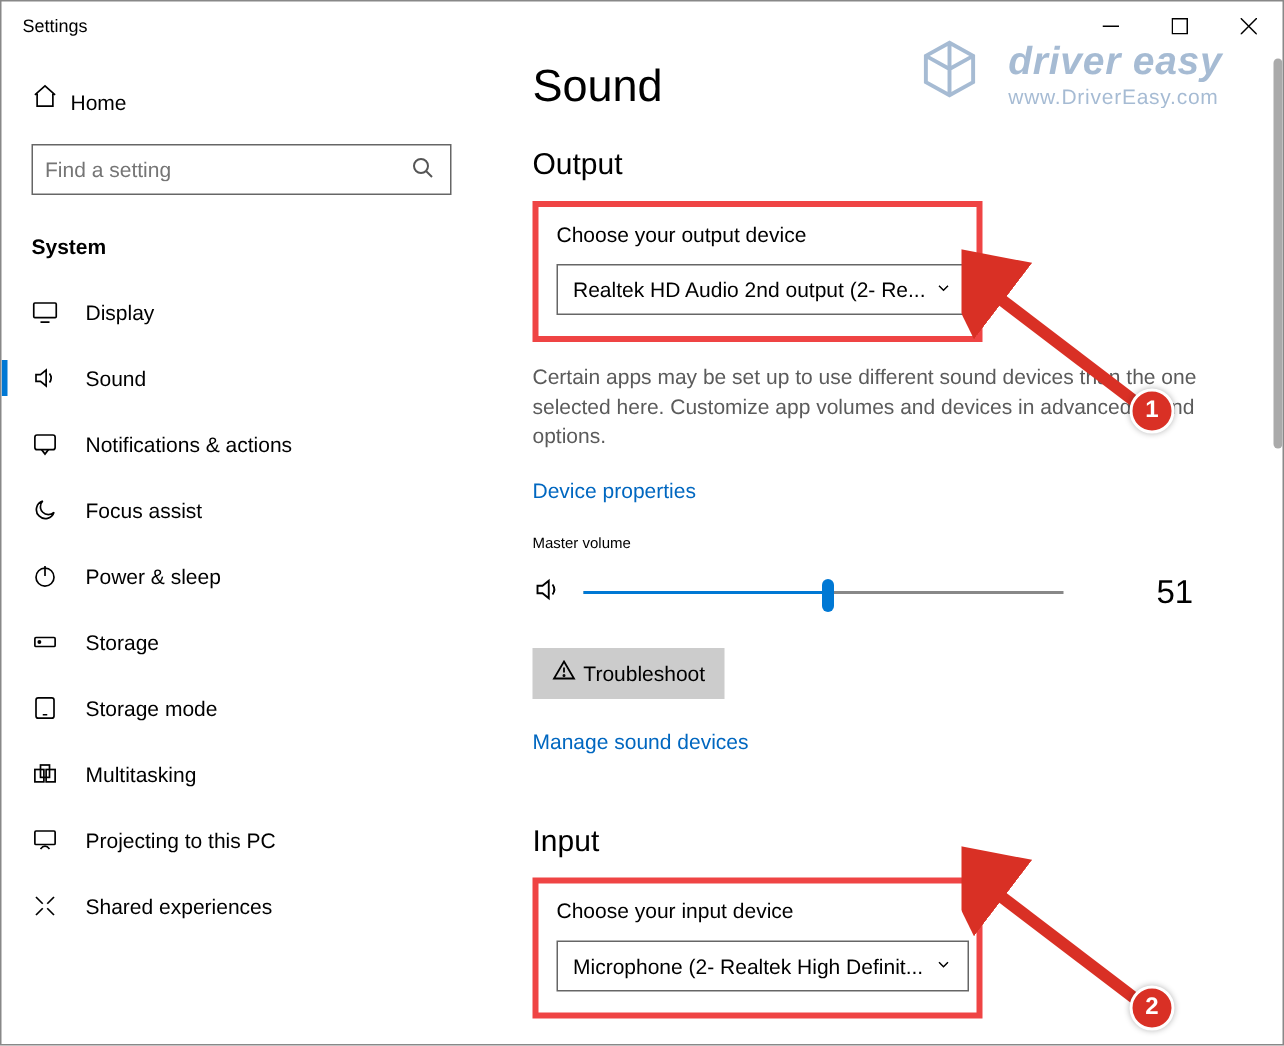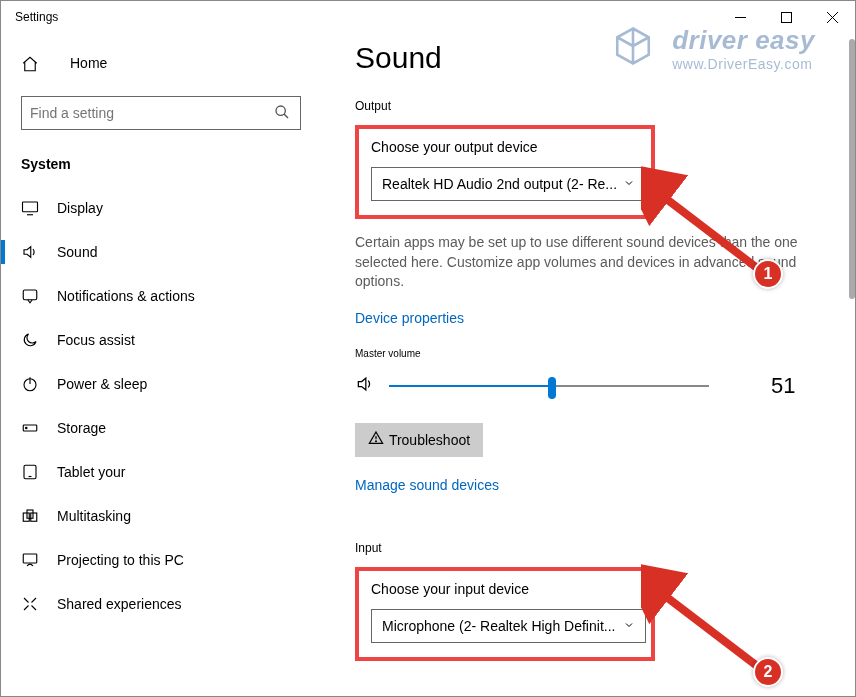--- a/index.html
+++ b/index.html
@@ -39,22 +39,22 @@
     overflow: hidden;
   }
   .main {
     flex: 1;
     padding: 8px 0 0 34px;
     position: relative;
     overflow: hidden;
   }
   
   .home-row {
-    display: flex; align-items: flex-start;
-    gap: 31px;
+    display: flex; align-items: flex-end;
+    gap: 8px;
     padding: 10px 20px;
     font-size: 14px;
   }
   .search-wrap { padding: 10px 20px 18px 20px; }
   .search-box {
     position: relative;
     border: 1px solid #666;
     height: 34px;
     display: flex;
     align-items: center;
@@ -78,21 +78,21 @@
   .nav-item.selected::before {
     content: "";
     position: absolute;
     left: 0; top: 10px; bottom: 10px; width: 4px;
     background: #0078d4;
   }
   .nav-item .icon { width: 18px; height: 18px; display: flex; align-items:center; justify-content:center; }
   .icon svg { stroke: #000; stroke-width: 1.5; fill: none; }
   
   h1.page-title { font-weight: 400; font-size: 30px; margin-bottom: 24px; }
-  h2.section { font-weight: 400; font-size: 12px; margin-bottom: 12px; }
+  h2.section { font-weight: 400; font-size: 20px; margin-bottom: 12px; }
   .label-text { font-size: 14px; margin-bottom: 12px; }
   .dropdown {
     width: 275px; height: 34px;
     border: 1px solid #666;
     display: flex; align-items: center;
     padding: 0 10px;
     justify-content: space-between;
     font-size: 14px;
   }
   .hint-text {
@@ -268,21 +268,21 @@
           </span>
         <span>Storage</span>
       </li>
       <li class="nav-item">
         <span class="icon">
             <svg width="18" height="18" viewBox="0 0 24 24">
               <rect x="4" y="3" width="16" height="18" rx="2"></rect>
               <line x1="10" y1="18" x2="14" y2="18"></line>
             </svg>
           </span>
-        <span>Tablet your</span>
+        <span>Storage mode</span>
       </li>
       <li class="nav-item">
         <span class="icon">
             <svg width="18" height="18" viewBox="0 0 24 24">
               <rect x="3" y="8" width="8" height="11"></rect>
               <rect x="8" y="4" width="8" height="11"></rect>
               <rect x="13" y="8" width="8" height="11"></rect>
             </svg>
           </span>
         <span>Multitasking</span>

